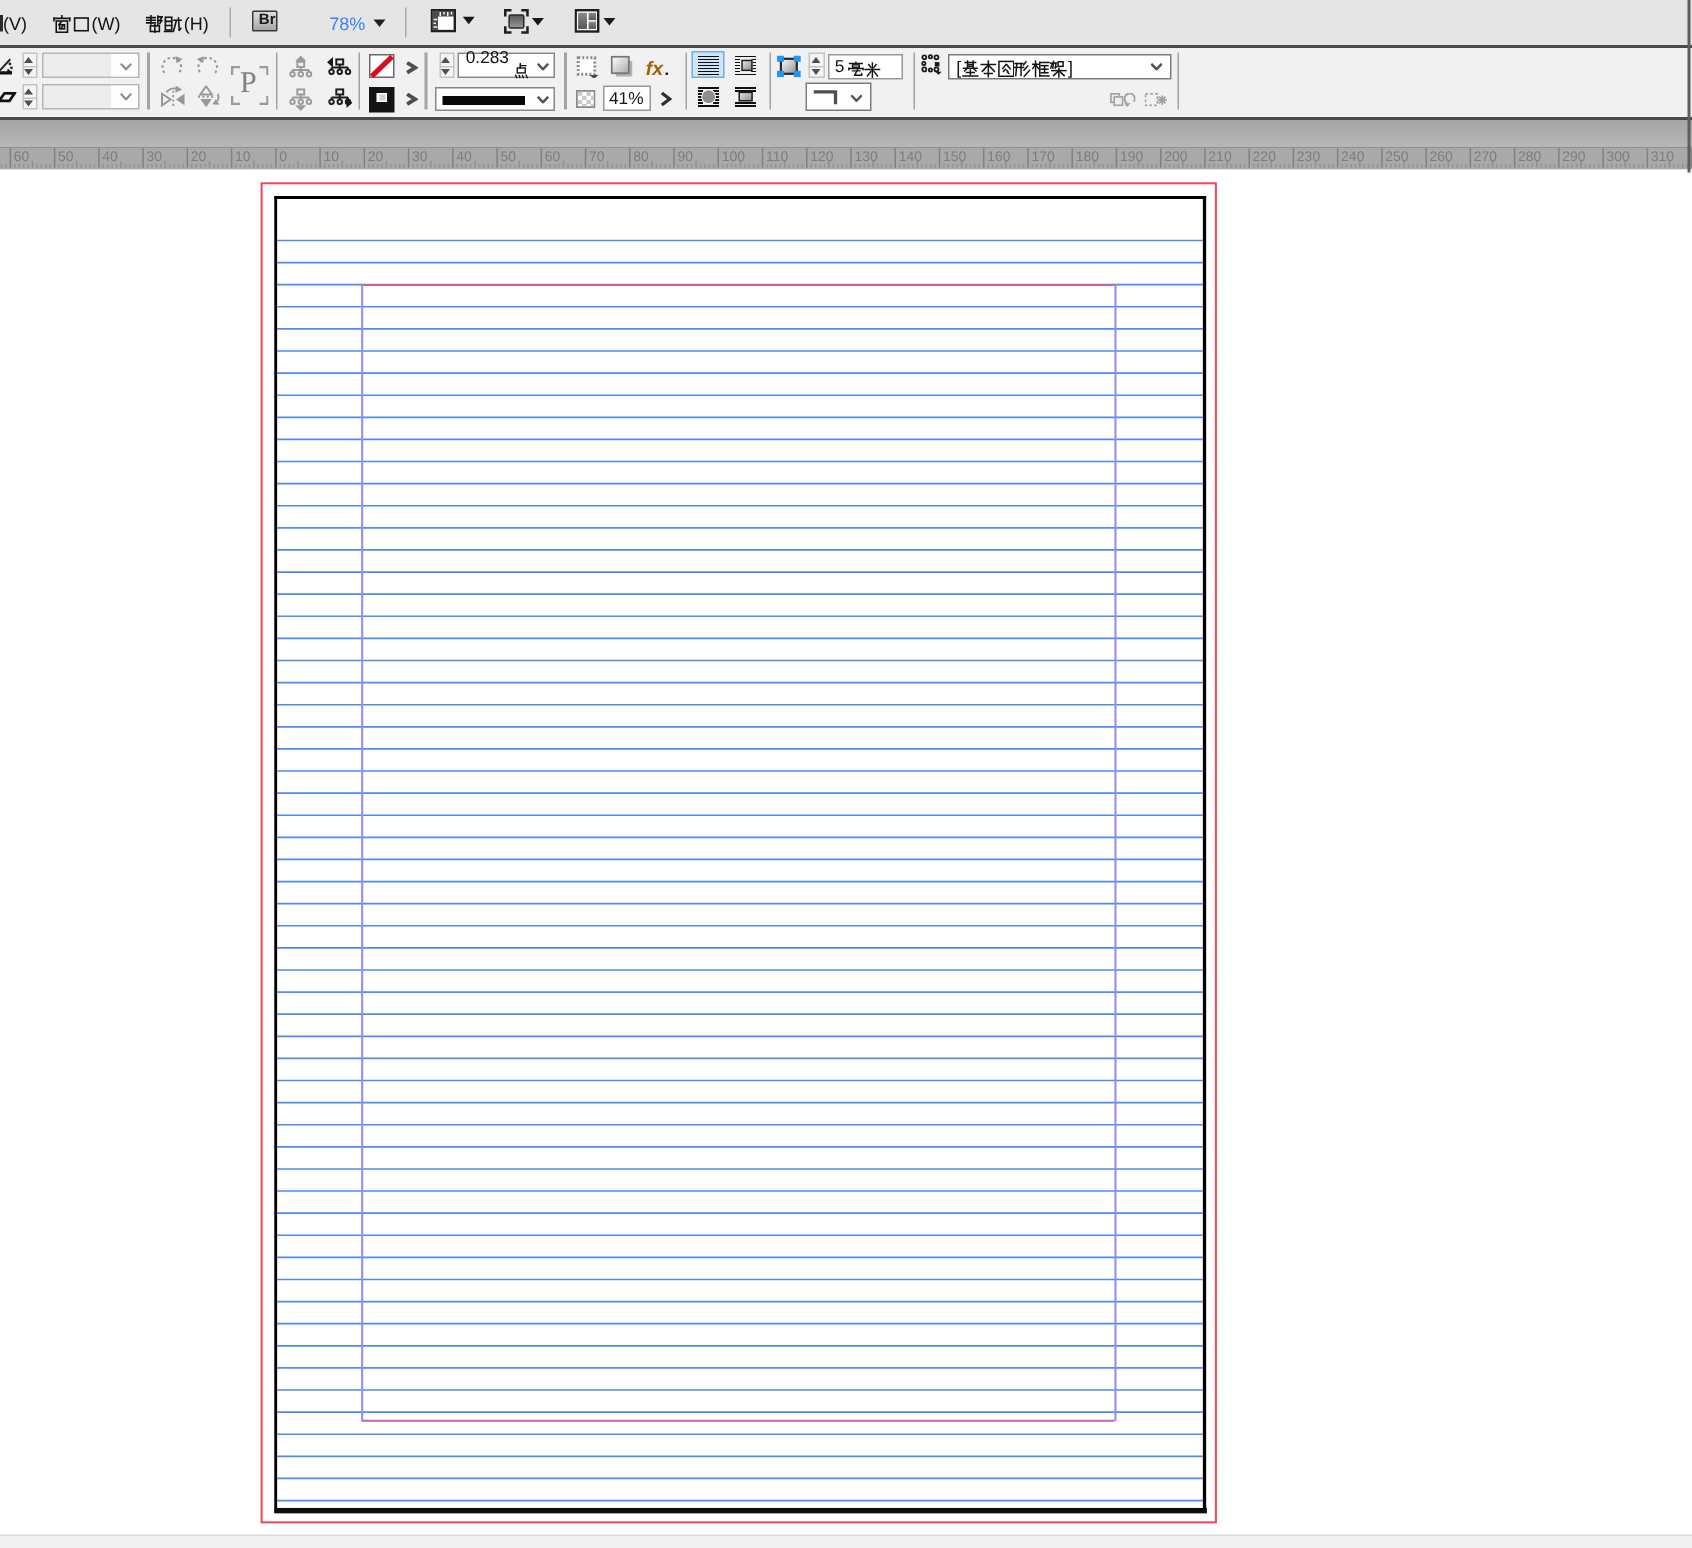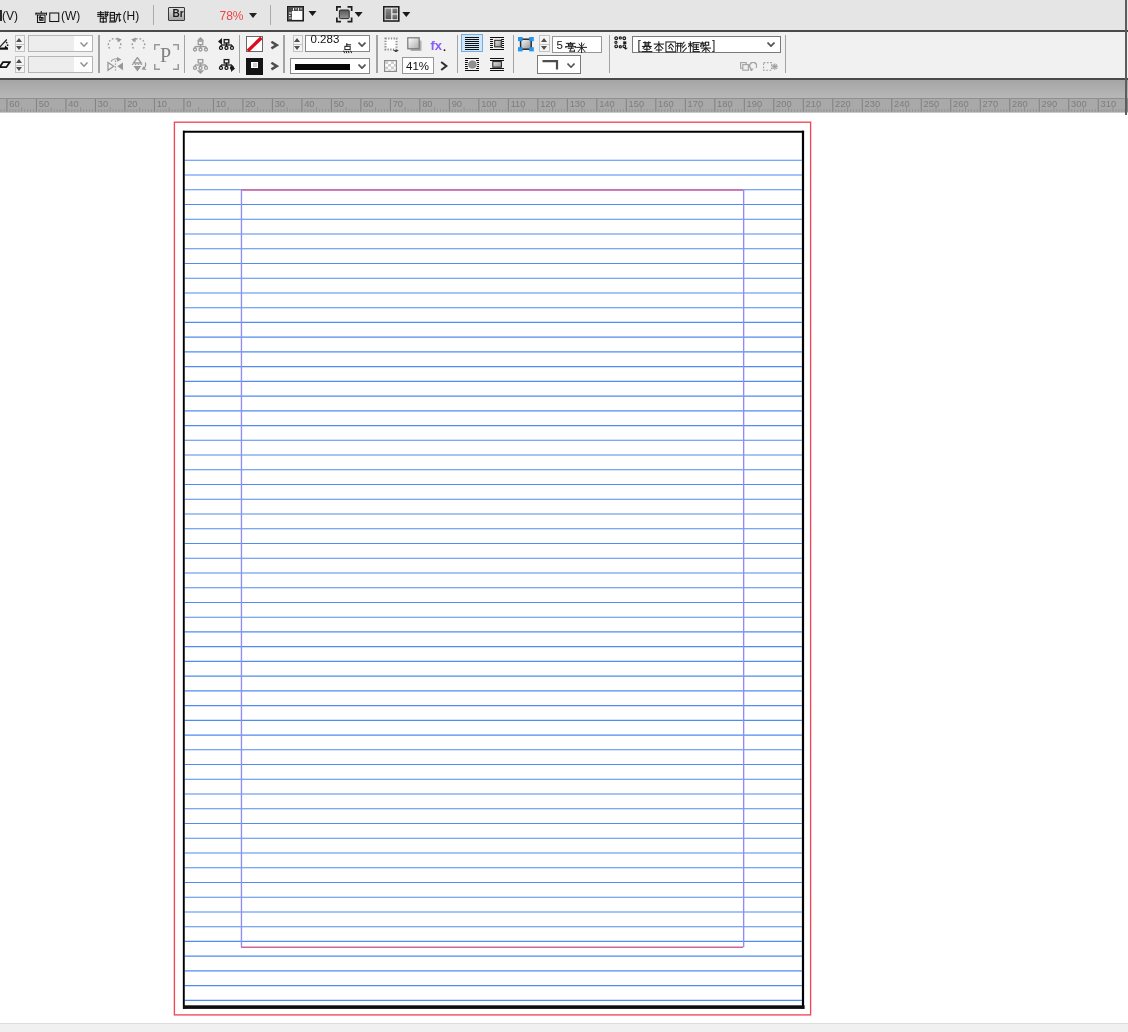--- a/index.html
+++ b/index.html
@@ -110,21 +110,21 @@
         <line x1="10" y1="56" x2="44" y2="56"></line>
         <line x1="4" y1="88" x2="50" y2="88"></line>
         <line x1="56" y1="28" x2="94" y2="28"></line>
         <line x1="80" y1="16" x2="84" y2="80"></line>
         <line x1="84" y1="80" x2="92" y2="72"></line>
         <line x1="68" y1="32" x2="54" y2="84"></line>
       </svg></span>
 <span class="abs" style="left:122.5px;top:9px;font-size:12px;color:#141414">(H)</span>
 <div class="abs" style="left:153px;top:4.5px;width:1px;height:20px;background:#ababab"></div>
 <div class="abs" style="left:168px;top:7.2px;width:16.7px;height:14px;border-radius:1px;background:linear-gradient(#dedede,#a6a6a6);border:1.7px solid #383838;color:#1a1a1a;font-size:10px;font-weight:bold;text-align:right;line-height:11px">Br</div>
-<span class="abs" style="left:219.5px;top:8.5px;font-size:12px;color:#ef4444">78%</span>
+<span class="abs" style="left:219.5px;top:8.5px;font-size:12px;color:#3b82f6">78%</span>
 <div class="abs" style="left:249px;top:12.5px;width:0;height:0;border-left:4.5px solid transparent;border-right:4.5px solid transparent;border-top:5px solid #222"></div>
 <div class="abs" style="left:270.4px;top:4.5px;width:1px;height:20px;background:#ababab"></div>
 <svg class="abs" style="left:286.5px;top:6.4px" width="31" height="16">
       <rect x="0.8" y="0.8" width="15.4" height="13.9" fill="#fff" stroke="#1f1f1f" stroke-width="1.6"></rect>
       <rect x="1.2" y="1.2" width="14.6" height="3.8" fill="#4d4d4d"></rect>
       <rect x="1.2" y="1.2" width="3.8" height="13.1" fill="#4d4d4d"></rect>
       <g stroke="#f2f2f2" stroke-width="1">
         <line x1="6.5" y1="2" x2="6.5" y2="4.6"></line>
         <line x1="9" y1="2" x2="9" y2="3.6"></line>
         <line x1="11.5" y1="2" x2="11.5" y2="4.6"></line>
@@ -329,21 +329,21 @@
 <svg class="abs" style="left:406.5px;top:37.3px" width="16" height="15">
       <rect x="3.5" y="3.5" width="11" height="10.5" fill="#9a9a9a" opacity="0.75" rx="1"></rect>
       <rect x="0.8" y="0.8" width="11.4" height="11" fill="url(#gsh)" stroke="#777" stroke-width="1.2"></rect>
       <defs>
         <linearGradient id="gsh" x1="0" y1="0" x2="1" y2="1">
           <stop offset="0" stop-color="#fff"></stop>
           <stop offset="1" stop-color="#aaa"></stop>
         </linearGradient>
       </defs>
     </svg>
-<span class="abs" style="left:430.5px;top:37.5px;font-size:13px;font-weight:bold;color:#8b5cf6">fx</span>
+<span class="abs" style="left:430.5px;top:37.5px;font-size:13px;font-style:italic;font-weight:bold;color:#a16207">fx</span>
 <span class="abs" style="left:443px;top:40.5px;font-size:11px;font-weight:bold;color:#1a1a1a">.</span>
 <svg class="abs" style="left:383.5px;top:59.6px" width="13" height="12">
       <rect x="0.6" y="0.6" width="11.8" height="10.8" fill="#fff" stroke="#8a8a8a" stroke-width="1.2"></rect>
       <g fill="#c9c9c9">
         <rect x="1.2" y="1.2" width="2.9" height="2.7"></rect>
         <rect x="7" y="1.2" width="2.9" height="2.7"></rect>
         <rect x="4.1" y="3.9" width="2.9" height="2.7"></rect>
         <rect x="9.9" y="3.9" width="2" height="2.7"></rect>
         <rect x="1.2" y="6.6" width="2.9" height="2.7"></rect>
         <rect x="7" y="6.6" width="2.9" height="2.7"></rect>

